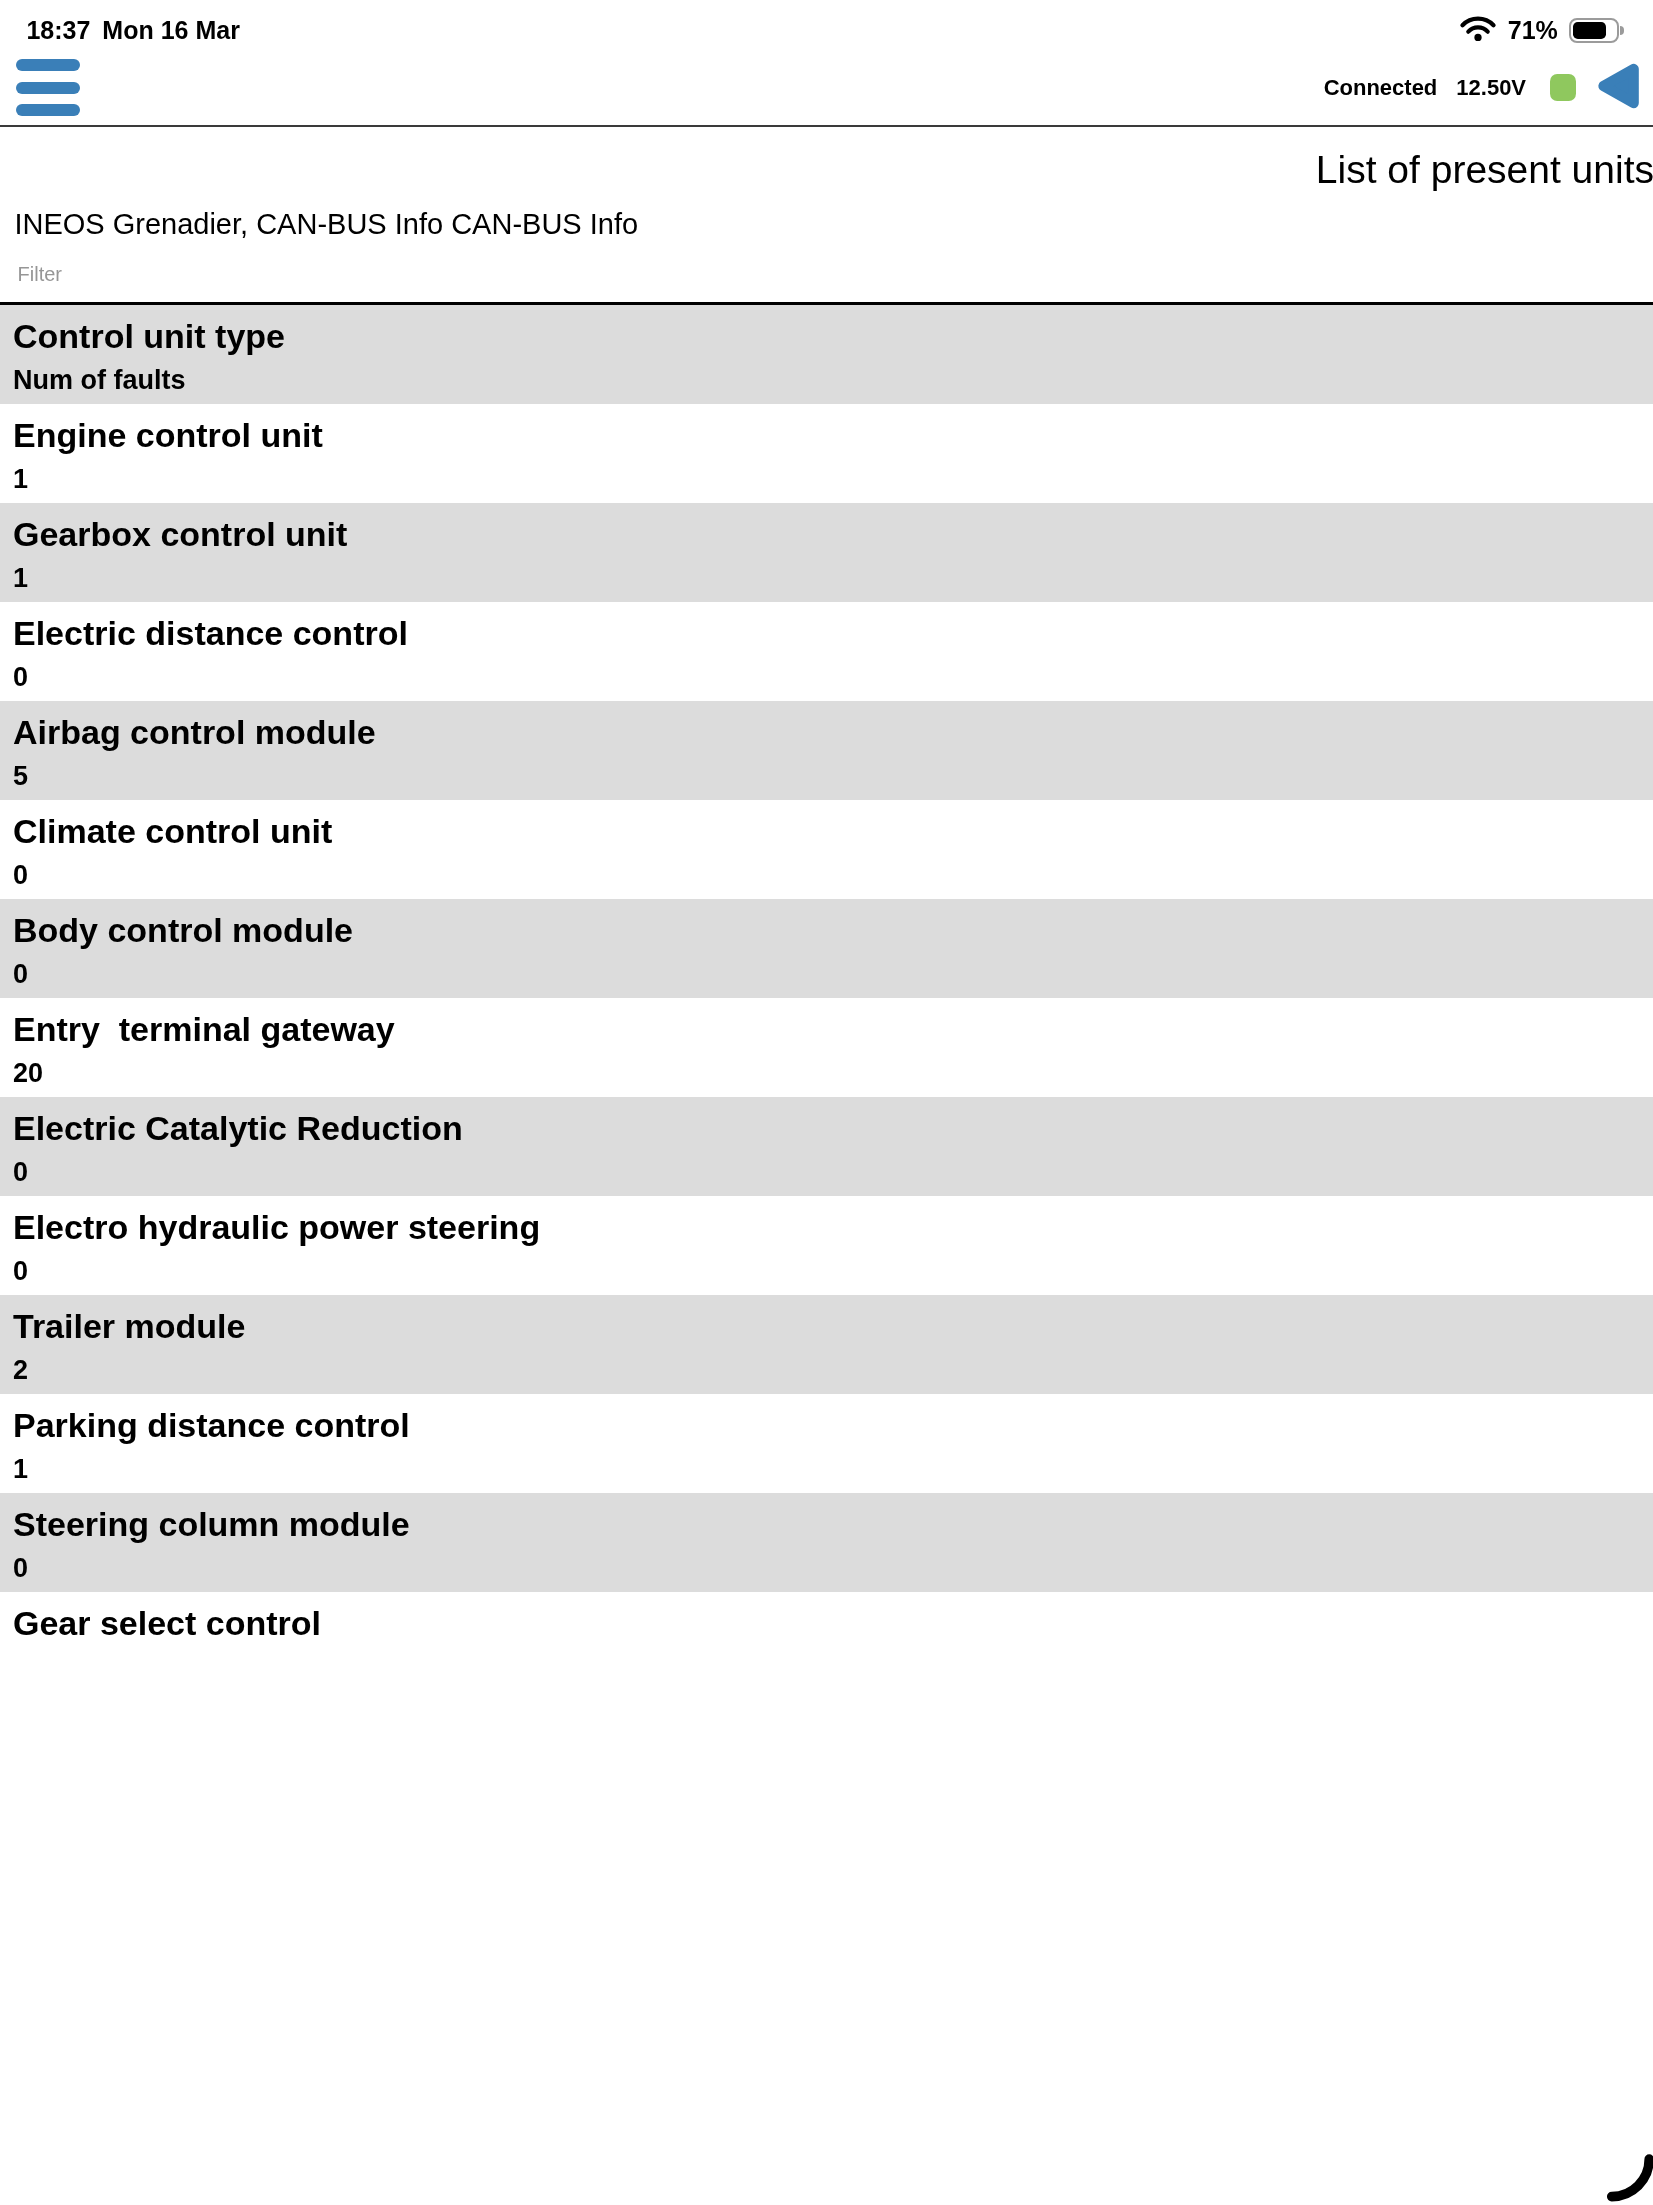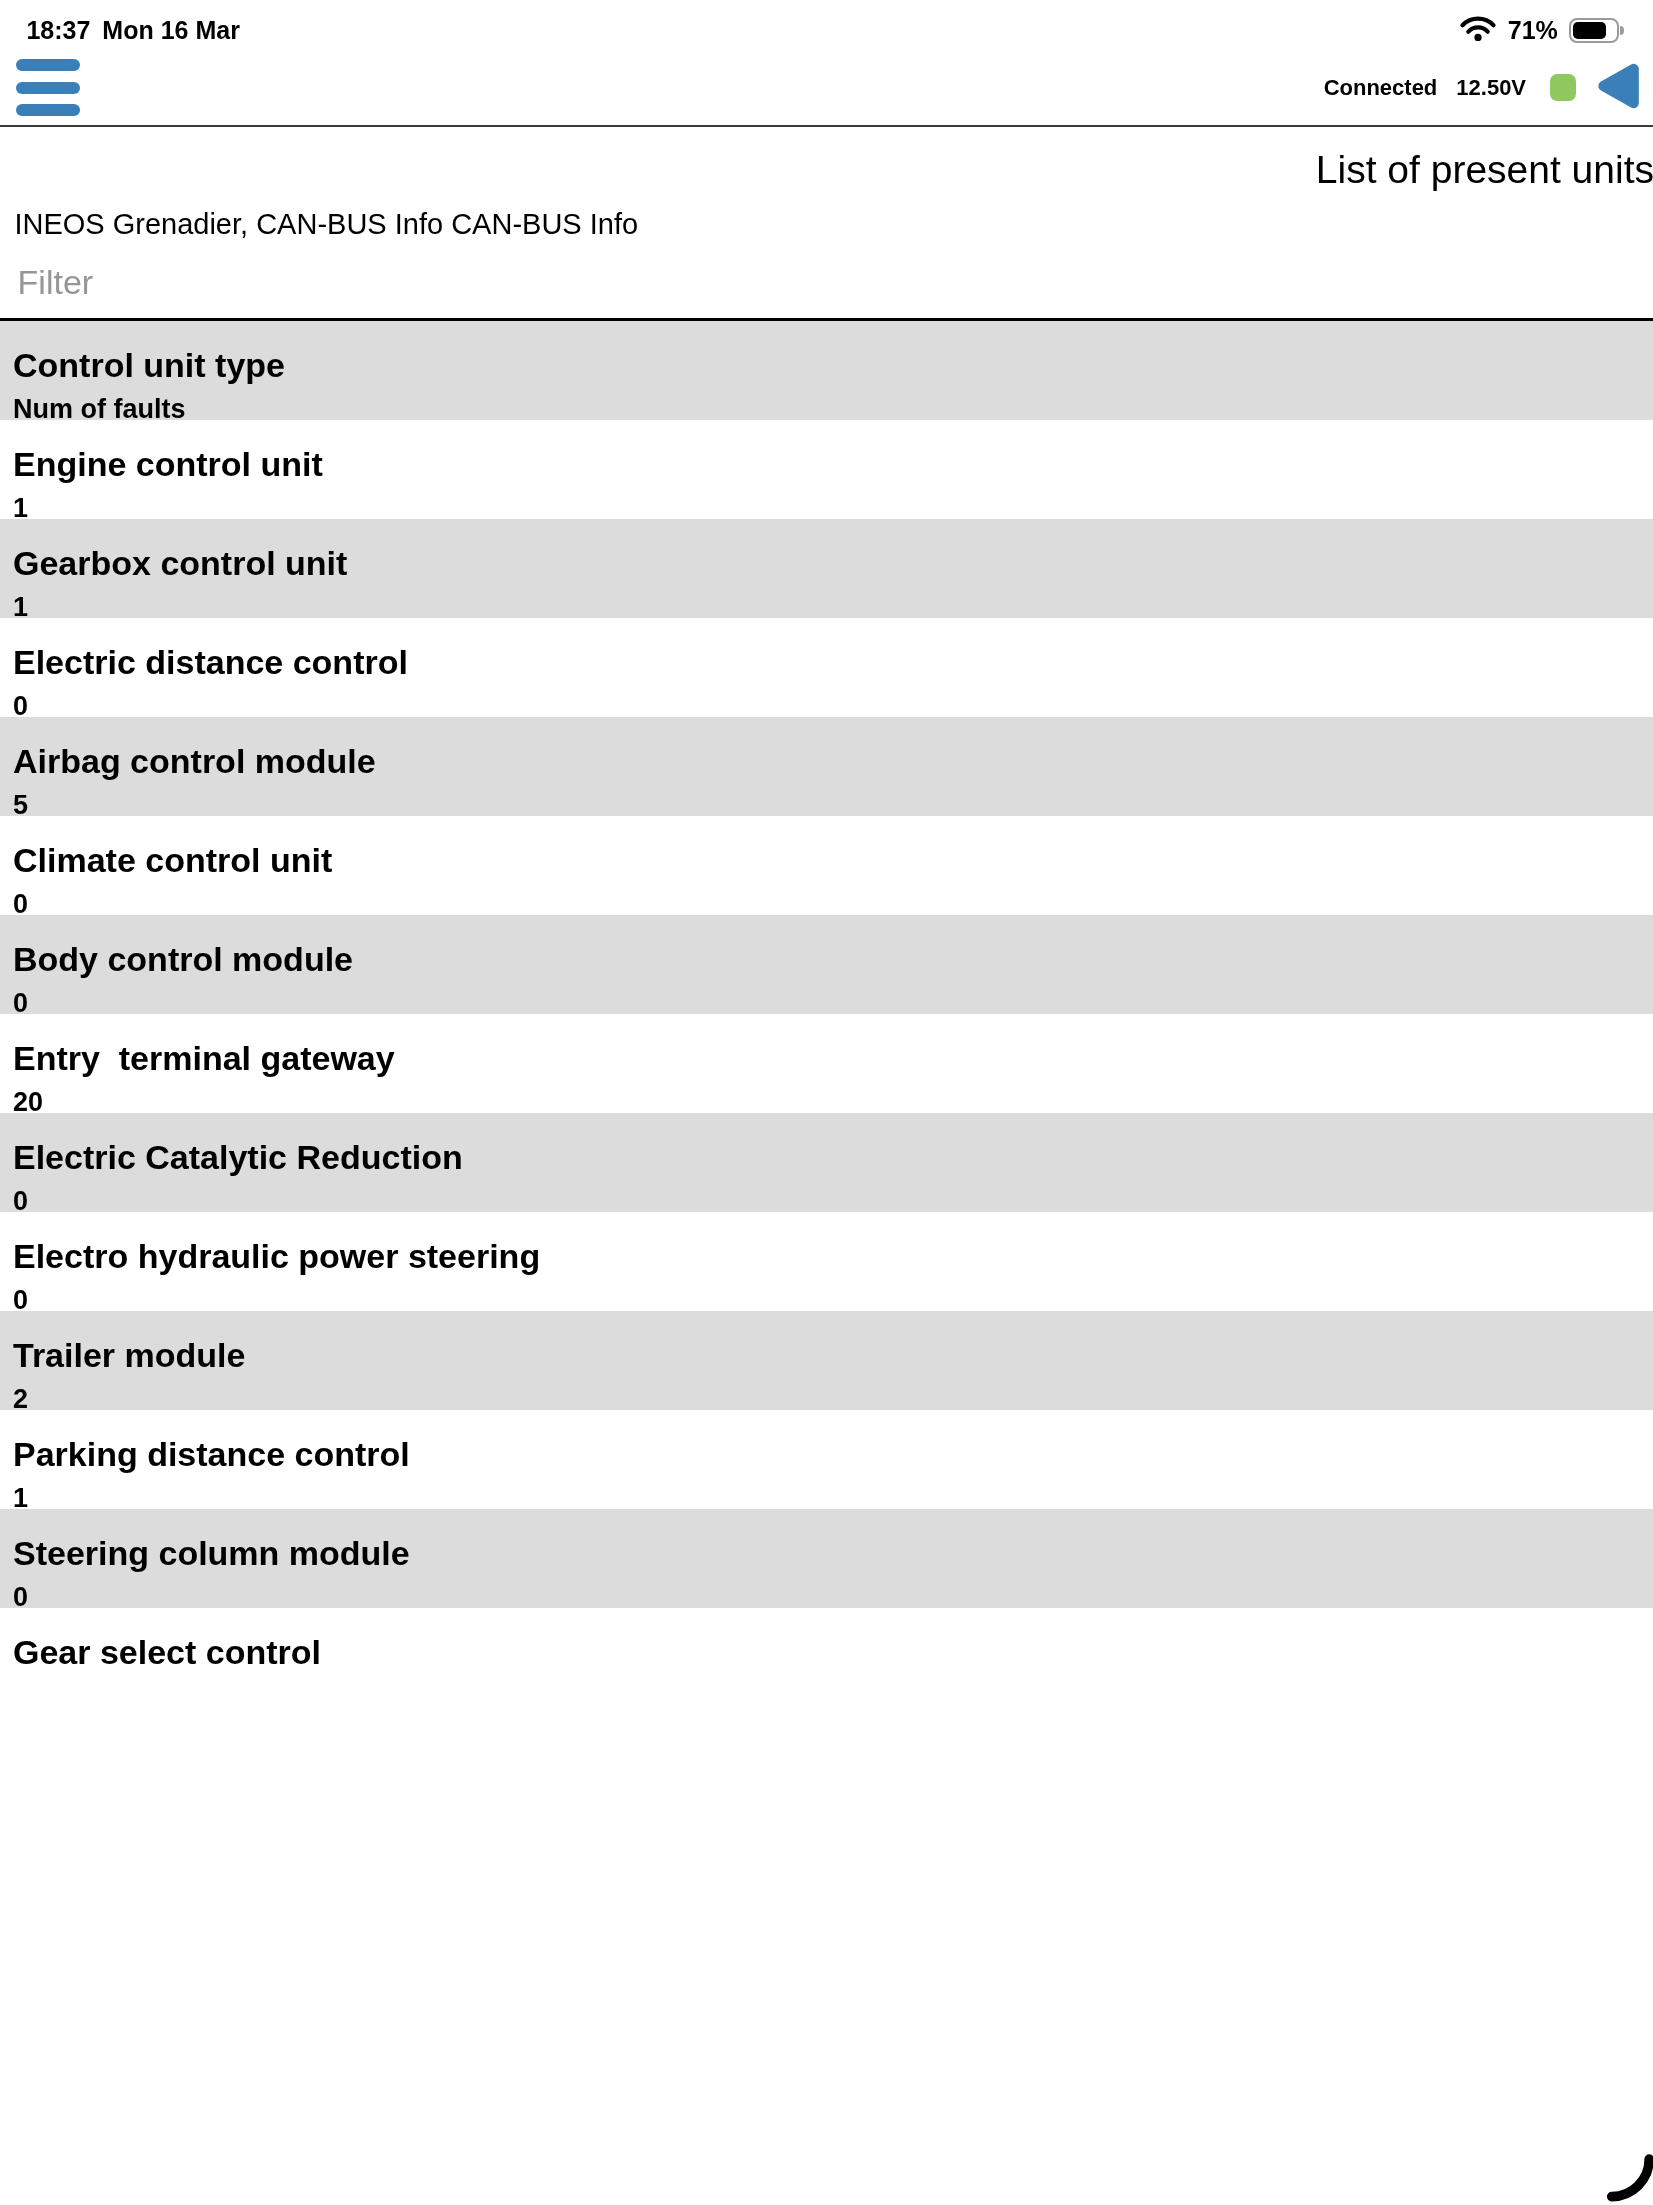--- a/index.html
+++ b/index.html
@@ -84,35 +84,35 @@
   }
   .page-subtitle {
     font-size: 29px;
     font-weight: 400;
     margin: 17px 0 0 14.4px;
     line-height: 1.1;
   }
   .filter-wrap { margin: 16px 0 0 6.4px; }
   .filter-input {
     border: none; outline: none;
-    font-size: 34px;
+    font-size: 20px;
     padding: 6.4px 11.2px;
     width: 721px;
     color: #be185d;
     background: transparent;
     font-family: "Liberation Sans", sans-serif;
   }
   .filter-input::placeholder { color: #969696; }
 
   
   .units-table { margin-top: 9.6px; border-top: 3.2px solid #000; }
   .table-header-row, .unit-row {
     height: 99px;
     box-sizing: border-box;
-    padding: 25px 0 0 13px;
+    padding: 12px 0 0 13px;
   }
   .table-header-row { background: #dcdcdc; }
   .unit-rows .unit-row:nth-child(even) { background: #dcdcdc; }
   .row-name {
     font-size: 34px;
     font-weight: 700;
     line-height: 38px;
     white-space: pre;
   }
   .row-faults {

